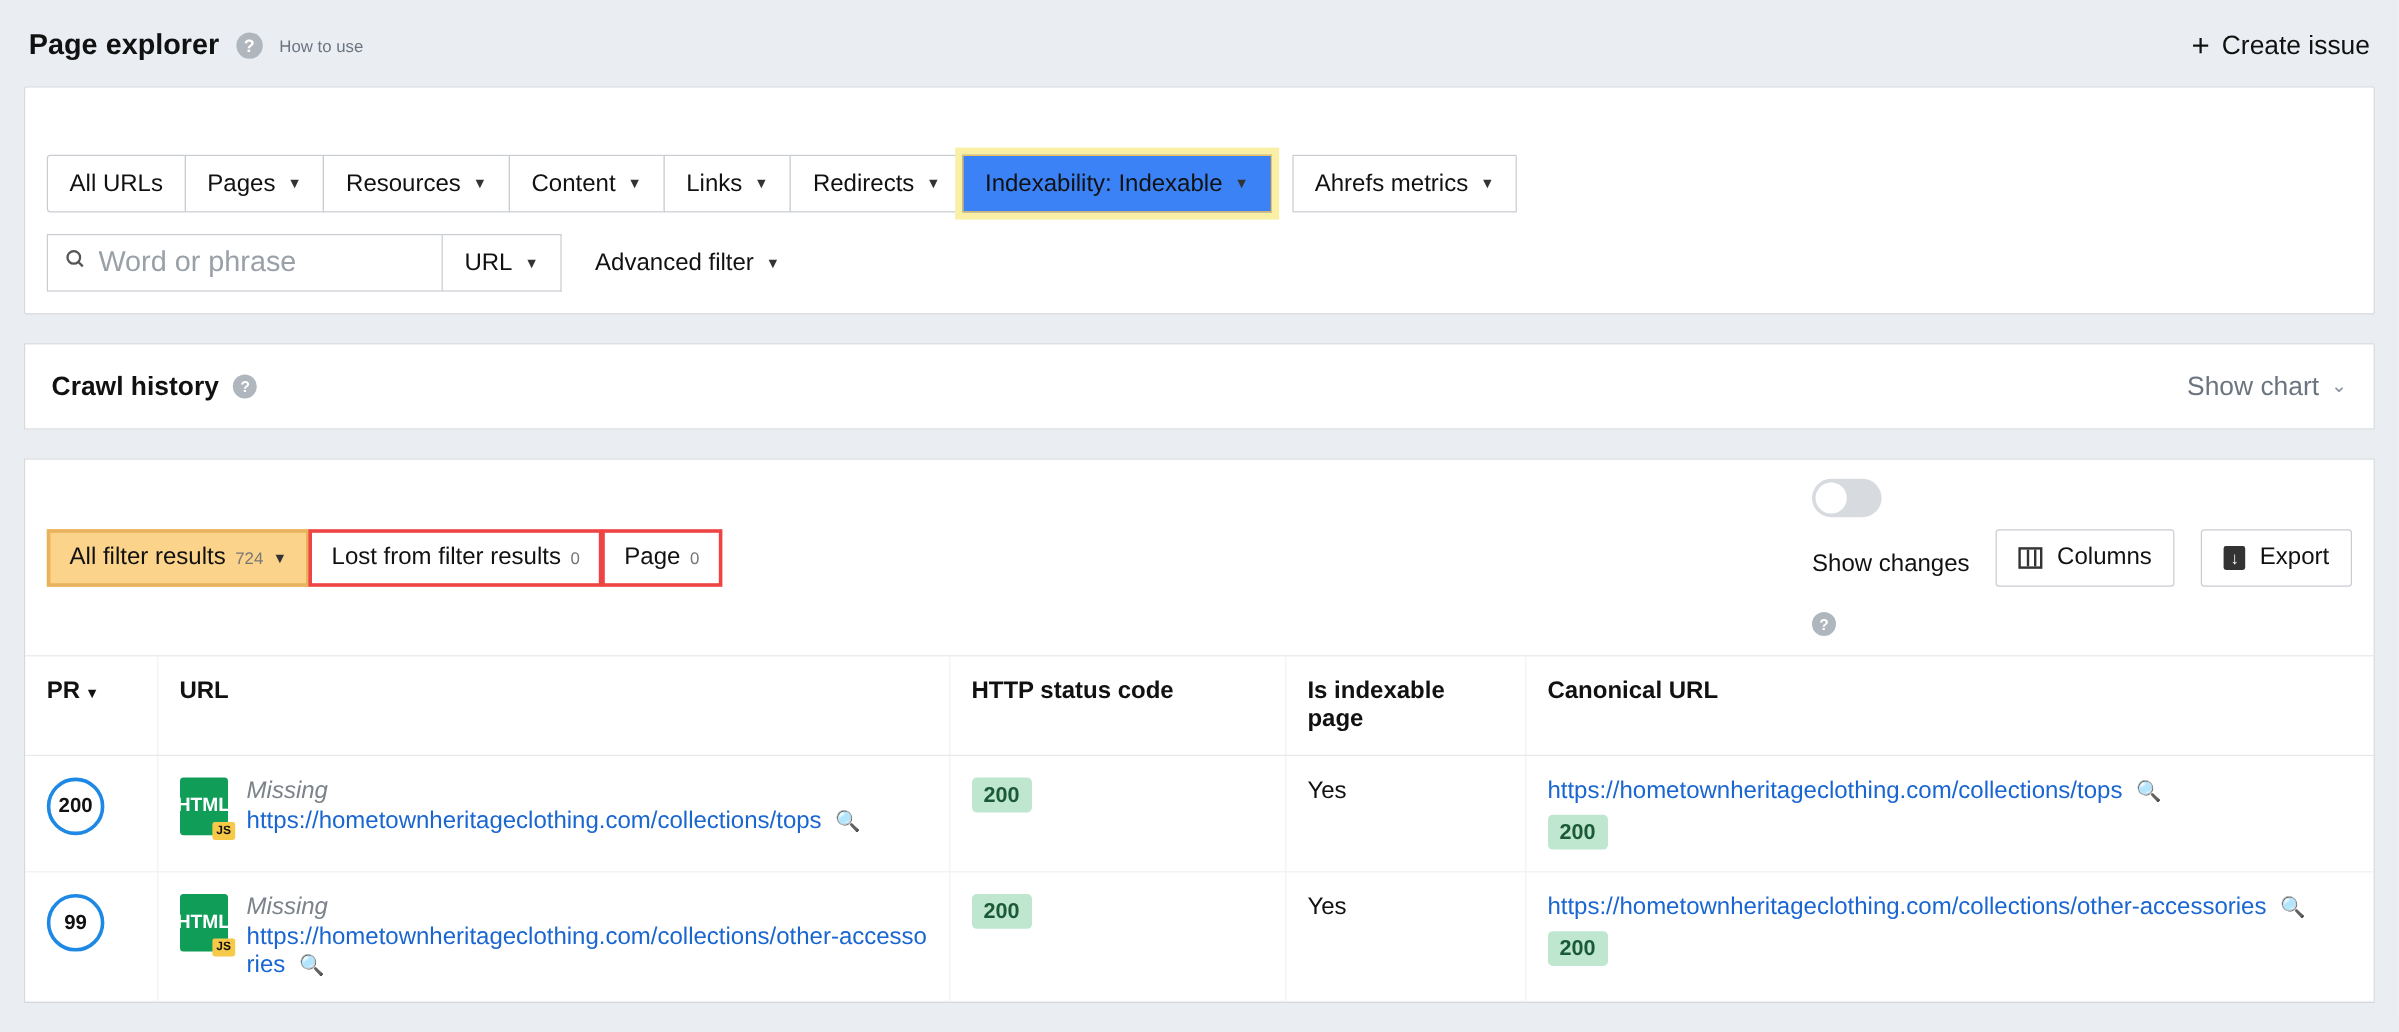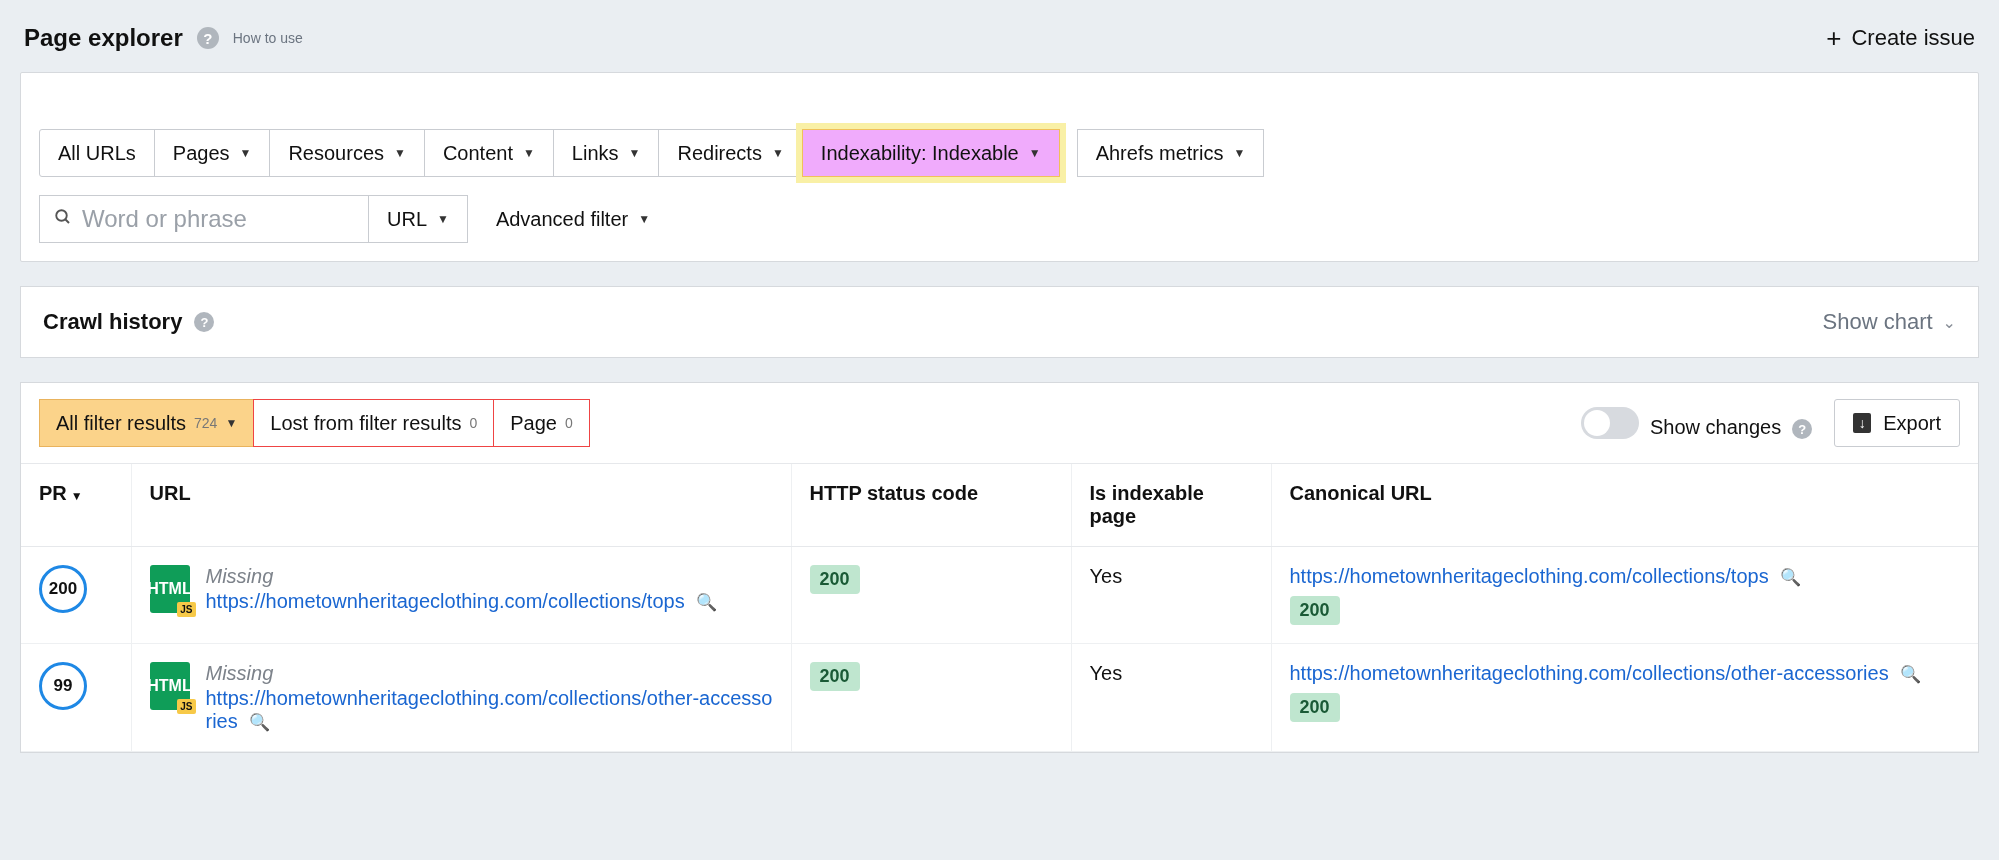--- a/index.html
+++ b/index.html
@@ -35,21 +35,21 @@
   padding:18px 18px; margin-bottom:24px;
 }
 .filter-row { display:flex; gap:0; flex-wrap:wrap; }
 .filter-seg {
   border:1px solid #c9ccd1; background:#fff; color:#111;
   padding:10px 18px; font-size:20px; display:flex;align-items:center;gap:10px;
   margin-right:-1px; cursor:pointer; height:48px;margin-top:38px;
 }
 .filter-seg:first-child { border-top-left-radius:3px; border-bottom-left-radius:3px;}
 .filter-seg.highlight {
-  background:#f0abfc; border:1px solid #f1c05a; position:relative;
+  background:#3b82f6; border:1px solid #f1c05a; position:relative;
   box-shadow: 0 0 0 6px #f9f0a6;
   z-index:2;
 }
 .caret { font-size:12px; color:#333; }
 .filter-row2 { display:flex; align-items:center; gap:0; margin-top:18px; }
 .search-group { display:flex; }
 .search-input {
   border:1px solid #c9ccd1; padding:10px 14px; font-size:20px; width:330px;
   display:flex;align-items:center;gap:10px;color:#9aa0a8;height:48px;
 }
@@ -69,33 +69,33 @@
 .chev-down { font-size:16px;color:#8a9099; }
 
 
 .results-panel { background:#fff;border:1px solid #d6d9dd; }
 .results-bar {
   display:flex;align-items:center;justify-content:space-between;
   padding:16px 18px; border-bottom:1px solid #e6e8eb;
 }
 .results-left { display:flex;gap:0;}
 .res-seg {
-  border:1px solid #ef4444; padding:10px 16px; font-size:20px;
+  border:3px solid #ef4444; padding:10px 16px; font-size:20px;
   display:flex;align-items:center;gap:8px;margin-right:-1px;height:48px;cursor:pointer;
 }
 .res-seg.active { background:#fbd38a; border-color:#e9b35d;}
 .res-count { color:#777; font-size:14px;}
 .results-right { display:flex;align-items:center;gap:22px;}
 .toggle {
   width:58px;height:32px;border-radius:16px;background:#d7dadf;position:relative;cursor:pointer;
 }
 .toggle .knob {
   width:26px;height:26px;border-radius:50%;background:#fff;position:absolute;top:3px;left:3px;
 }
-.show-changes { display:flex;align-items:flex-end;gap:11px;font-size:20px;color:#111;}
+.show-changes { display:flex;align-items:flex-start;gap:28px;font-size:20px;color:#111;flex-direction:column;}
 .btn {
   border:1px solid #c9ccd1;background:#fff;padding:10px 18px;font-size:20px;
   display:flex;align-items:center;gap:12px;cursor:pointer;border-radius:3px;height:48px;
 }
 .icon-cols { width:20px;height:18px;border:2px solid #333;display:inline-block;position:relative;}
 .icon-cols::before,.icon-cols::after{content:"";position:absolute;top:0;bottom:0;width:2px;background:#333;}
 .icon-cols::before{left:5px;} .icon-cols::after{left:11px;}
 .icon-export {
   width:18px;height:20px;background:#333;display:inline-flex;align-items:center;justify-content:center;
   color:#fff;font-size:14px;border-radius:2px;
@@ -246,20 +246,24 @@
           <span class="res-count">0</span>
         </div>
       </div>
       <div class="results-right">
         <div class="show-changes">
           <div class="toggle">
               <div class="knob"></div>
             </div>
           <span>Show changes</span>
           <span class="help-icon" style="width:20px;height:20px;font-size:13px;">?</span>
+        </div>
+        <div class="btn">
+          <span class="icon-cols"></span>
+          <span>Columns</span>
         </div>
         <div class="btn">
           <span class="icon-export">↓</span>
           <span>Export</span>
         </div>
       </div>
     </div>
 
     <table class="res">
       <thead>

